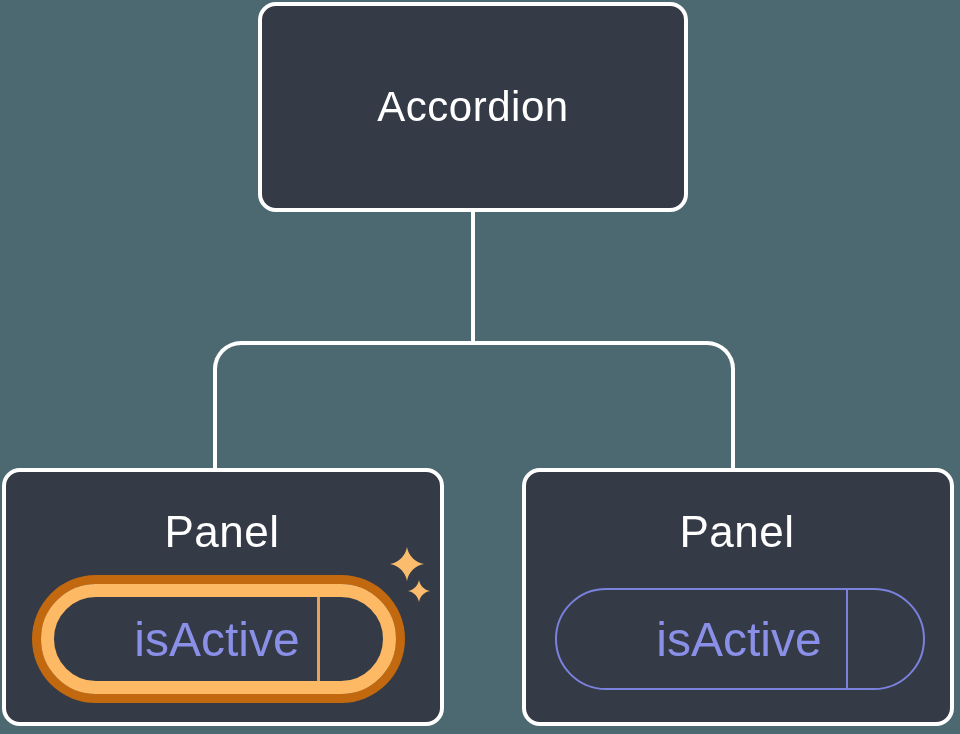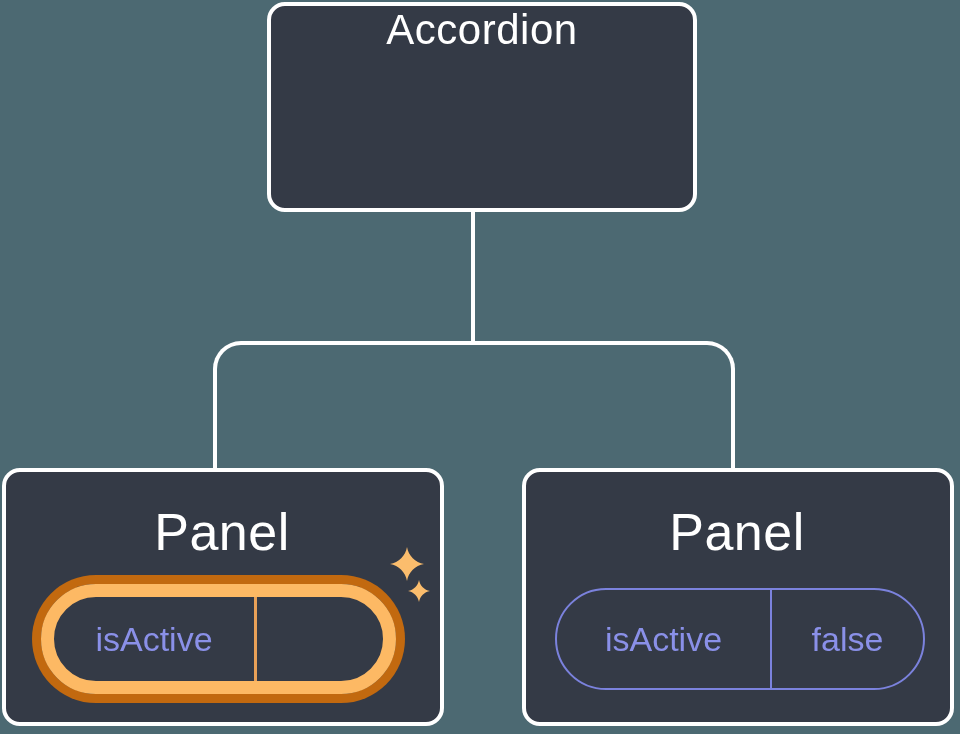--- a/index.html
+++ b/index.html
@@ -36,48 +36,49 @@
     position: absolute;
     box-sizing: border-box;
     background: var(--c-box-fill, #343A46);
     border: 4px solid var(--c-stroke, #FFFFFF);
     border-radius: 18px;
     color: var(--c-label-text, #FFFFFF);
   }
   .node-root {
     left: 258px; top: 2px;
     width: 430px; height: 210px;
-    display: flex; justify-content: center; margin-left: 9px;
+    display: flex; align-items: center; justify-content: center;
   }
   .node-root .node-label {
     font-size: 42px;
     font-weight: 500;
     letter-spacing: 0.5px;
   }
   .node-panel-left  { left: 2px;   top: 468px; width: 442px; height: 258px; }
   .node-panel-right { left: 522px; top: 468px; width: 432px; height: 258px; }
   .panel-label {
     position: absolute;
     left: 0; right: 2px; top: 40px;
     text-align: center;
-    font-size: 52px;
+    font-size: 44px;
     font-weight: 500;
     line-height: 40px;
     letter-spacing: 0.5px;
   }
 
   
   .pill {
     position: absolute;
     box-sizing: border-box;
     border-radius: 999px;
     display: flex;
     align-items: stretch;
     color: var(--c-prop-text, #8A90E8);
-    font-size: 34px;
+    font-size: 48px;
+    justify-content: center;
   }
   .pill-hot {
     left: 35px; top: 112px;
     width: 355px; height: 110px;
     border: 13px solid var(--c-highlight-inner, #FDB964);
     box-shadow: 0 0 0 9px var(--c-highlight-outer, #C2690F);
   }
   .pill-cold {
     left: 29px; top: 116px;
     width: 370px; height: 102px;
@@ -124,17 +125,16 @@
     <div class="pill pill-hot">
       <div class="pill-cell cell-name">isActive</div>
     </div>
   </div>
 
   <div class="node node-panel-right">
     <div class="panel-label">Panel</div>
 
     <div class="pill pill-cold">
       <div class="pill-cell cell-name">isActive</div>
-      <div class="pill-cell cell-value">false</div>
     </div>
   </div>
 
 </div>
 
 </body></html>

